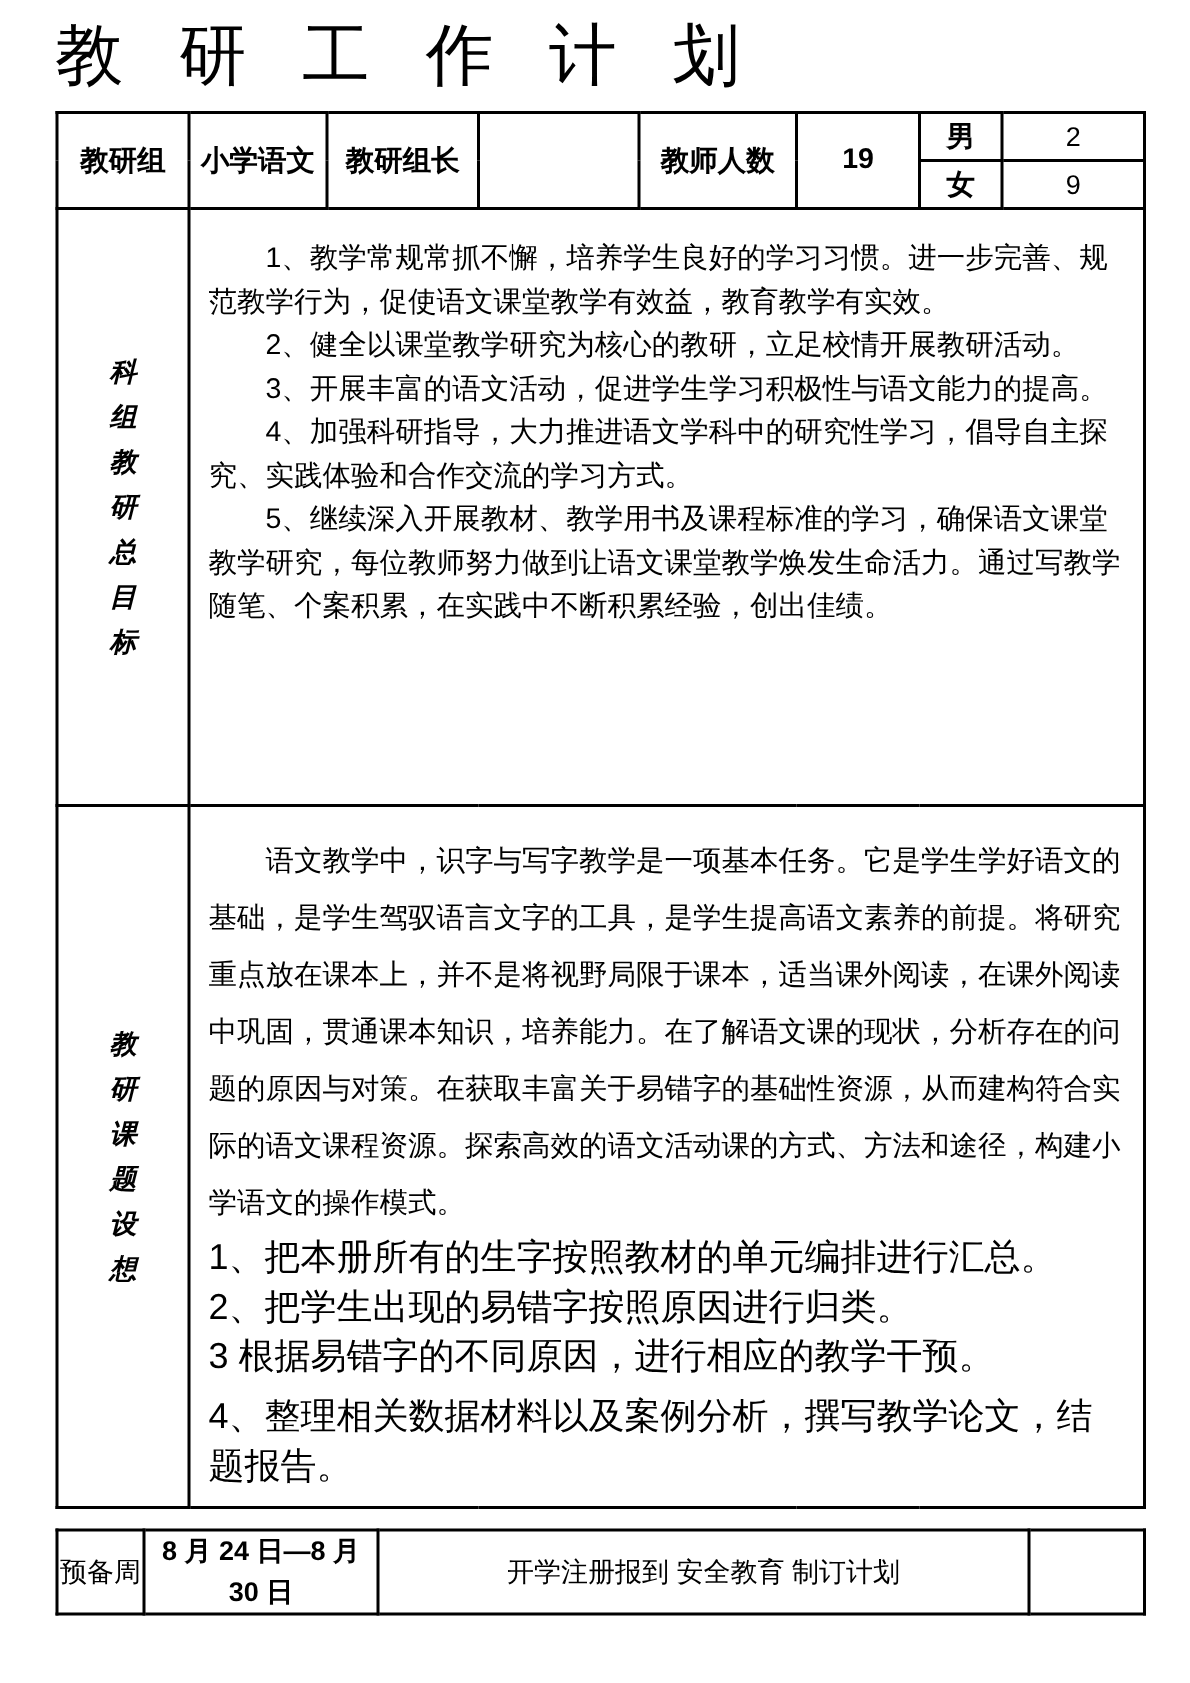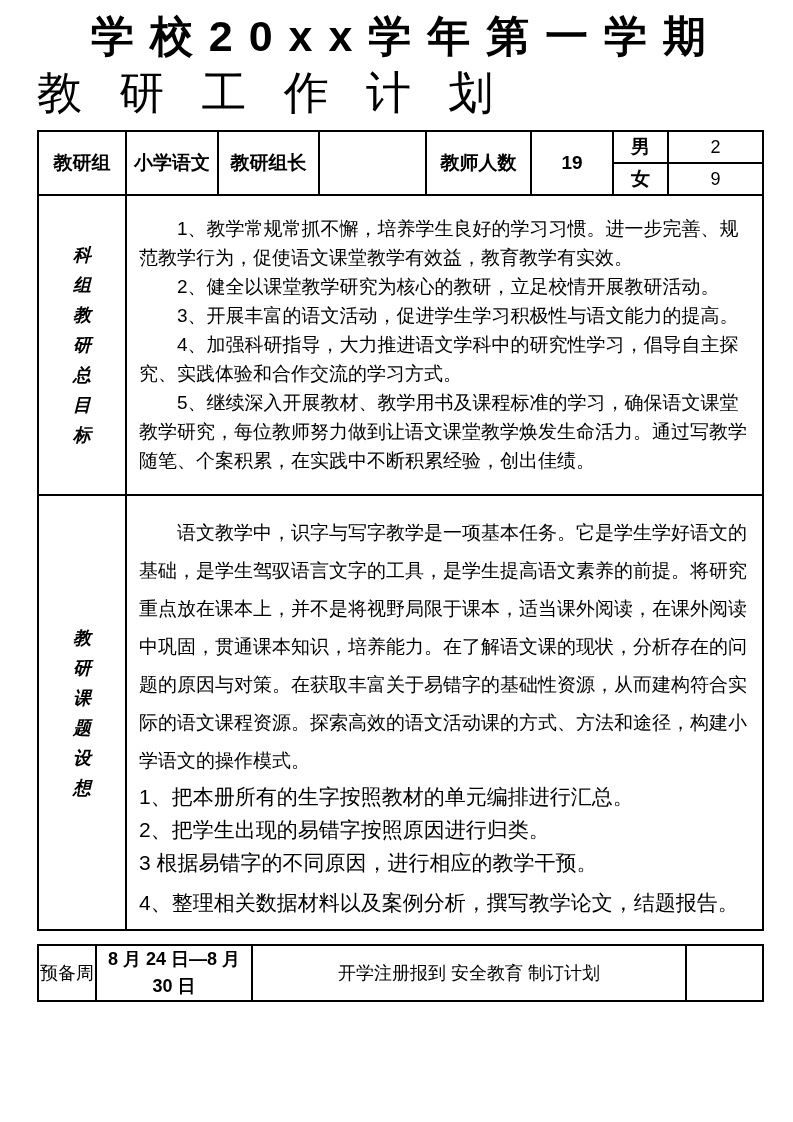--- a/index.html
+++ b/index.html
@@ -42,42 +42,41 @@
   }
 
   
   .content-cell { vertical-align: top; text-align: left; padding: 18px 14px 10px 12px; }
   .goals p {
     font-size: 19px; line-height: 29px; text-indent: 2em;
   }
   .research .intro {
     font-size: 19px; line-height: 38px; text-indent: 2em;
   }
-  .research p.item { font-size: 21px; line-height: 33px; text-indent: 0; }
+  .research p.item { font-size: 24px; line-height: 33px; text-indent: 0; }
   .research p.item-last { margin-top: 7px; }
 
   
   .sched-heading {
     margin-top: 24px; text-align: center; font-weight: bold;
     font-size: 21px; letter-spacing: 7px;
   }
   .sched-table { width: 725px; margin-top: 13px; }
   .sched-table td { text-align: center; }
   .sched-table .h td { height: 62px; font-weight: bold; font-size: 19px; }
   .sched-table .d td { height: 55px; font-size: 18px; }
   .pre { white-space: pre-line; }
   .week-val { font-size: 17px; line-height: 26px; }
   .date-val { font-weight: bold; line-height: 27px; padding: 0 6px; }
 </style>
 </head>
 <body>
 
 <div class="page">
 
-  <div class="title1">学 校 2 0 x x 学 年 第 一 学 期</div>
   <div class="title2">教 研 工 作 计 划</div>
 
   <table class="main-table">
     <colgroup>
       <col style="width:88px">
         <col style="width:92px">
         <col style="width:101px">
         <col style="width:107px">
       <col style="width:105px">
         <col style="width:82px">
@@ -94,21 +93,21 @@
       <td rowspan="2" class="cell-center hdr">19</td>
       <td class="cell-center hdr">男</td>
       <td class="cell-center val">2</td>
     </tr>
     <tr class="row1">
       <td class="cell-center hdr">女</td>
       <td class="cell-center val">9</td>
     </tr>
 
     <tr>
-      <td class="vcell" style="height:300px">
+      <td class="vcell" style="height:398px">
         <div class="vlabel">科组教研总目标</div>
       </td>
       <td colspan="7" class="content-cell">
         <div class="goals">
           <p>1、教学常规常抓不懈，培养学生良好的学习习惯。进一步完善、规范教学行为，促使语文课堂教学有效益，教育教学有实效。</p>
           <p>2、健全以课堂教学研究为核心的教研，立足校情开展教研活动。</p>
           <p>3、开展丰富的语文活动，促进学生学习积极性与语文能力的提高。</p>
           <p>4、加强科研指导，大力推进语文学科中的研究性学习，倡导自主探究、实践体验和合作交流的学习方式。</p>
           <p>5、继续深入开展教材、教学用书及课程标准的学习，确保语文课堂教学研究，每位教师努力做到让语文课堂教学焕发生命活力。通过写教学随笔、个案积累，在实践中不断积累经验，创出佳绩。</p>
         </div>

